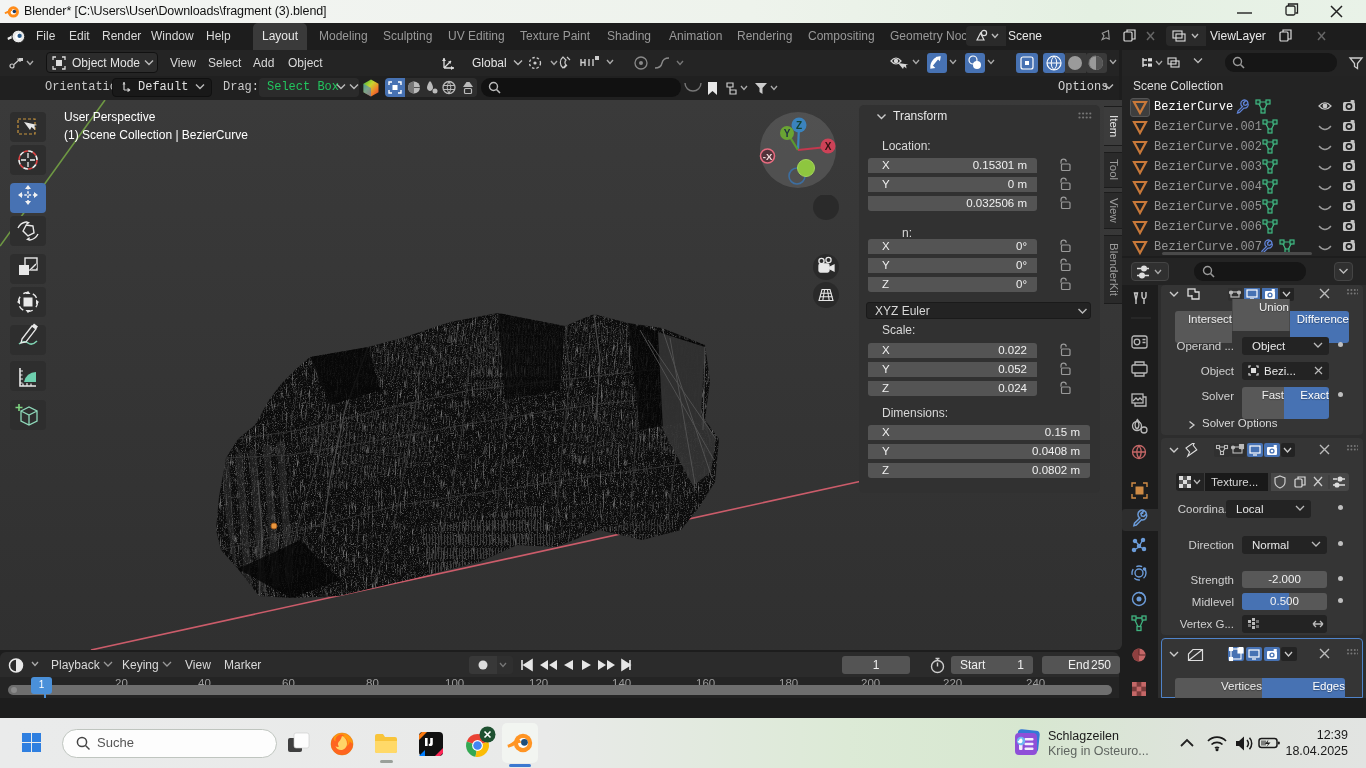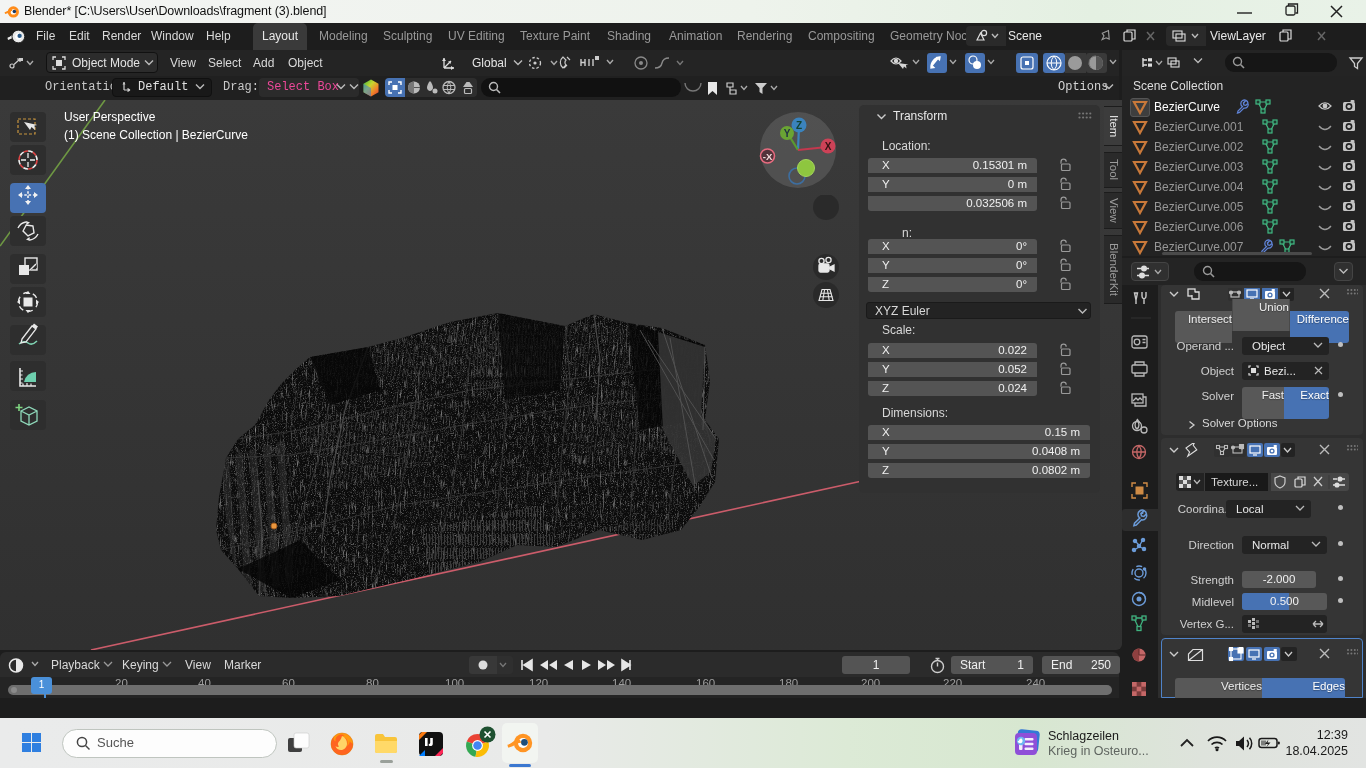--- a/index.html
+++ b/index.html
@@ -43,21 +43,21 @@
 
   
   .pseg { height:32px; background:#585858; color:#eee; text-align:right; line-height:17px; text-shadow:0 1px 1px #00000055; }
   .pseg.pact { background:#4772b3; color:#fff; }
   .plab { text-align:right; color:#cfcfcf; line-height:17px; }
   .pdrop { height:18px; background:#232323; border-radius:3px; color:#e8e8e8; line-height:18px; }
   .pnum { height:17px; background:#585858; border-radius:3px; color:#f2f2f2; line-height:17px; }
   .pnum .cen { display:block; text-align:center; }
   .pdot { width:5px; height:5px; border-radius:50%; background:#bfbfbf; }
   .orow { position:absolute; left:0; width:244px; height:19px; }
-  .orow .otxt { position:absolute; left:32px; top:2px; }
+  .orow .otxt { position:absolute; left:32px; top:2px;font-family:Liberation Mono, monospace; }
 
   
   #timeline { left:0; top:652px; width:1119px; height:46px; background:#2b2b2b; border-radius:6px 6px 0 0; }
 
   .rnum { position:absolute; top:0px; color:#9e9e9e; font-size:11.5px; }
 
   
   #statusbar { left:0; top:698px; width:1366px; height:20px; background:#1b1b1b; }
 
   
@@ -218,21 +218,21 @@
     <svg class="abs" style="left:117px;top:4px" width="16" height="15" viewBox="0 0 16 15">
       <path d="M7 2 v8 M7 10 h6 M13 10 l-2.5-1.5 M13 10 l-2.5 1.5" stroke="#ccc" stroke-width="1.2" fill="none"></path>
       <path d="M7 2 l-1.5 2.5 h3 Z" fill="#ccc"></path>
     </svg>
     <span class="abs" style="left:138px;top:4px;color:#e0e0e0">Default</span>
     <svg class="abs" style="left:194px;top:7px" width="12" height="8" viewBox="0 0 12 8">
         <path d="M2 1.5 l4 4 4-4" fill="none" stroke="#bbb" stroke-width="1.4"></path>
       </svg>
     <span class="abs" style="left:223px;top:4px;color:#c8c8c8">Drag:</span>
     <div class="abs" style="left:259px;top:2px;width:100px;height:19px;background:#2b2b2b;border-radius:4px"></div>
-    <span class="abs" style="left:267px;top:4px;color:#ec4899">Select Box</span>
+    <span class="abs" style="left:267px;top:4px;color:#22c55e">Select Box</span>
     <svg class="abs" style="left:335px;top:7px" width="12" height="8" viewBox="0 0 12 8">
         <path d="M2 1.5 l4 4 4-4" fill="none" stroke="#bbb" stroke-width="1.4"></path>
       </svg>
 
     <svg class="abs" style="left:348px;top:7px" width="12" height="8" viewBox="0 0 12 8">
         <path d="M2 1.5 l4 4 4-4" fill="none" stroke="#bbb" stroke-width="1.4"></path>
       </svg>
     <svg class="abs" style="left:362px;top:3px" width="18" height="18" viewBox="0 0 18 18">
       <defs>
           <linearGradient id="bkg1" x1="0" y1="0" x2="1" y2="1">
@@ -927,21 +927,21 @@
       <div class="abs pdrop" style="left:68px;top:215px;width:85px"><span style="margin-left:10px">Local</span><svg class="abs" style="right:6px;top:5px" width="10" height="7" viewBox="0 0 10 7">
             <path d="M1 1 l4 4 4-4" fill="none" stroke="#bbb" stroke-width="1.3"></path>
           </svg></div>
       <div class="abs pdot" style="left:180px;top:220px"></div>
       <div class="abs plab" style="left:0;top:252px;width:76px">Direction</div>
       <div class="abs pdrop" style="left:84px;top:251px;width:85px"><span style="margin-left:10px">Normal</span><svg class="abs" style="right:6px;top:5px" width="10" height="7" viewBox="0 0 10 7">
             <path d="M1 1 l4 4 4-4" fill="none" stroke="#bbb" stroke-width="1.3"></path>
           </svg></div>
       <div class="abs pdot" style="left:180px;top:256px"></div>
       <div class="abs plab" style="left:0;top:287px;width:76px">Strength</div>
-      <div class="abs pnum" style="left:84px;top:286px;width:74px">
+      <div class="abs pnum" style="left:84px;top:286px;width:85px">
           <span class="cen">-2.000</span>
         </div>
       <div class="abs pdot" style="left:180px;top:291px"></div>
       <div class="abs plab" style="left:0;top:309px;width:76px">Midlevel</div>
       <div class="abs pnum" style="left:84px;top:308px;width:85px">
           <div class="abs" style="left:0;top:0;width:47px;height:17px;background:#4772b3;border-radius:3px 0 0 3px"></div>
           <span class="cen" style="position:relative">0.500</span>
         </div>
       <div class="abs pdot" style="left:180px;top:313px"></div>
       <div class="abs plab" style="left:0;top:331px;width:76px">Vertex G...</div>
@@ -1034,21 +1034,21 @@
         <path d="M80 3 l8 5 -8 5 Z M89 3 l8 5 -8 5 Z"></path>
         <path d="M104 3 l8 5 -8 5 Z M112 3 v10" stroke="#e6e6e6" stroke-width="1.6"></path>
       </g>
     </svg>
     <div class="abs" style="left:842px;top:4px;width:68px;height:18px;background:#545454;border-radius:3px;text-align:center;line-height:18px;color:#f0f0f0">1</div>
     <svg class="abs" style="left:929px;top:5px" width="17" height="17" viewBox="0 0 17 17">
       <circle cx="8.5" cy="9.5" r="6" fill="none" stroke="#ccc" stroke-width="1.4"></circle>
       <path d="M8.5 9.5 L8.5 5.5 M6.5 1.5 h4 M8.5 1.5 v2" stroke="#ccc" stroke-width="1.4"></path>
     </svg>
     <div class="abs" style="left:951px;top:4px;width:82px;height:18px;background:#545454;border-radius:3px;line-height:18px;color:#f0f0f0"><span style="margin-left:9px">Start</span><span style="position:absolute;right:9px">1</span></div>
-    <div class="abs" style="left:1042px;top:4px;width:78px;height:18px;background:#545454;border-radius:3px;line-height:18px;color:#f0f0f0"><span style="margin-left:9px">End</span><span style="position:absolute;right:9px">250</span></div>
+    <div class="abs" style="left:1042px;top:4px;width:78px;height:18px;background:#545454;border-radius:3px;line-height:18px;color:#f0f0f0"><span style="margin-left:26px">End</span><span style="position:absolute;right:9px">250</span></div>
 
     <div class="abs" style="left:0;top:25px;width:1119px;height:21px;background:#242424;overflow:hidden">
       <div class="rnum" style="left:115px">20</div>
         <div class="rnum" style="left:198px">40</div>
       <div class="rnum" style="left:282px">60</div>
         <div class="rnum" style="left:366px">80</div>
       <div class="rnum" style="left:445px">100</div>
         <div class="rnum" style="left:529px">120</div>
       <div class="rnum" style="left:612px">140</div>
         <div class="rnum" style="left:696px">160</div>

